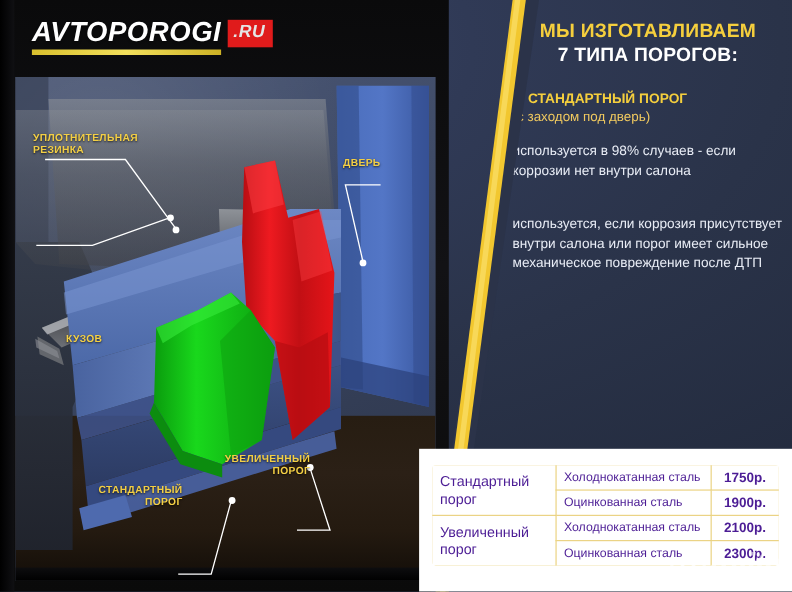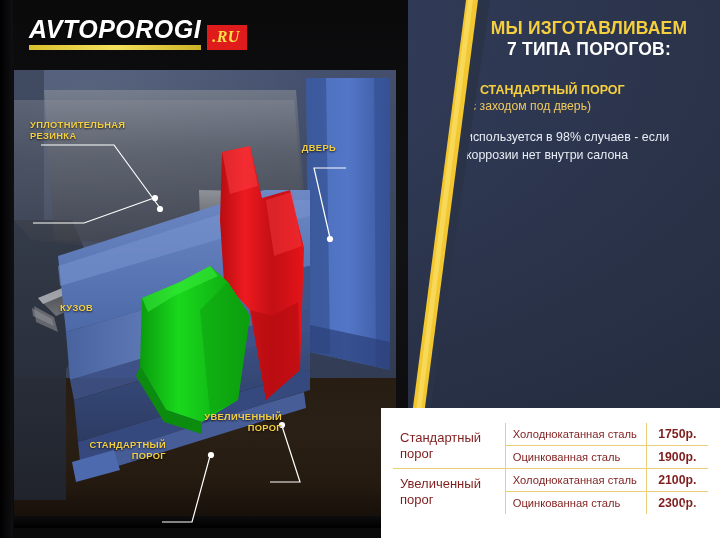--- a/index.html
+++ b/index.html
@@ -22,35 +22,35 @@
   .left-frame{
     position:absolute;left:0;top:0;width:408px;height:538px;
     background:linear-gradient(180deg,#0a0a0b 0%,#121215 45%,#0a0a0a 100%);
   }
   .left-frame::after{
     content:"";position:absolute;left:0;top:0;width:13px;height:100%;
     background:linear-gradient(90deg,#000 0%,#101013 100%);
   }
 
   
-  .logo{position:absolute;left:29px;top:17px;display:flex;align-items:flex-end;z-index:9;}
+  .logo{position:absolute;left:29px;top:17px;display:flex;align-items:flex-start;z-index:9;}
   .logo-word{position:relative;}
   .logo-text{
     font-size:25px;font-weight:bold;font-style:italic;color:#fff;
     letter-spacing:.5px;line-height:1;white-space:nowrap;
     text-shadow:0 1px 2px rgba(0,0,0,.55);
   }
   .logo-bar{
     margin-top:3px;height:5px;width:100%;
     background:linear-gradient(90deg,#d9c02e 0%,#f3e05c 50%,#cdb225 100%);
   }
   .logo-ru{
     margin-left:6px;margin-top:1px;
-    background:#e01b1b;color:#fde047;font-weight:bold;font-style:italic;
-    font-size:16px;letter-spacing:.5px;padding:4px 7px 5px 5px;line-height:1;font-family:Liberation Serif, serif;
+    background:#e01b1b;color:#e5e5e5;font-weight:bold;font-style:italic;
+    font-size:16px;letter-spacing:.5px;padding:4px 7px 5px 5px;line-height:1;
   }
 
   
   .illus{
     position:absolute;left:14px;top:70px;width:382px;height:458px;overflow:hidden;
     background:linear-gradient(160deg,#4a5674 0%,#3f4b67 35%,#333d55 68%,#2b3447 100%);
   }
   .illus .sheen{
     position:absolute;inset:0;
     background:
@@ -88,21 +88,21 @@
   .table-wrap{
     position:absolute;left:381px;top:408px;width:339px;height:130px;z-index:7;
     background:#ffffff;
   }
   .ptable{
     position:absolute;left:11px;top:14px;width:317px;
     border-collapse:collapse;border:1px solid #e6c96a;border-radius:4px;overflow:hidden;
     background:#fff;
   }
   .ptable td{
-    border:1px solid #e9cf78;color:#7f1d1d;font-size:11.4px;
+    border:1px solid #e9cf78;color:#4c1d95;font-size:11.4px;
     padding:4px 7px;background:#fff;vertical-align:middle;
   }
   .ptable td.name{font-size:13px;line-height:1.22;width:112px;white-space:pre-line;}
   .ptable td.mat{font-size:11.2px;width:140px;}
   .ptable td.price{font-size:12.3px;font-weight:bold;text-align:center;width:62px;}
 
   
   .lbl{
     position:absolute;color:#f3cf45;font-size:9.3px;font-weight:bold;
     letter-spacing:.35px;line-height:1.22;z-index:4;text-shadow:0 1px 2px rgba(0,0,0,.75);
@@ -244,21 +244,21 @@
         <circle cx="316" cy="169" r="3.1"></circle>
         <circle cx="141" cy="128" r="3.1"></circle>
         <circle cx="197" cy="385" r="3.1"></circle>
         <circle cx="268" cy="355" r="3.1"></circle>
       </g>
     </svg>
   </div>
 
   <div class="lbl" style="left:30px;top:120px;width:140px;">УПЛОТНИТЕЛЬНАЯ
 РЕЗИНКА</div>
-  <div class="lbl right-al" style="left:276px;top:143px;width:60px;">ДВЕРЬ</div>
+  <div class="lbl right-al" style="left:286px;top:143px;width:60px;">ДВЕРЬ</div>
   <div class="lbl" style="left:32px;top:303px;width:80px;padding-left:28px;">КУЗОВ</div>
   <div class="lbl right-al" style="left:78px;top:440px;width:88px;">СТАНДАРТНЫЙ
 ПОРОГ</div>
   <div class="lbl right-al" style="left:188px;top:412px;width:94px;">УВЕЛИЧЕННЫЙ
 ПОРОГ</div>
 
   <svg class="divider" viewBox="0 0 110 538" width="110" height="538">
     <polygon points="12,538 90,0 110,0 32,538" fill="#2b3349"></polygon>
     <polygon points="16,538 86,0 98,0 28,538" fill="#f2c72f"></polygon>
     <polygon points="20,538 88,0 93,0 25,538" fill="#fbe06a" opacity=".7"></polygon>
@@ -270,20 +270,21 @@
       <div class="head-2">7 ТИПА ПОРОГОВ:</div>
     </div>
 
     <div class="blk">
       <div class="blk-title">1. СТАНДАРТНЫЙ ПОРОГ</div>
       <div class="blk-sub">(с заходом под дверь)</div>
       <div class="blk-body">используется в 98% случаев - если коррозии нет внутри салона</div>
     </div>
 
     <div class="blk" style="margin-top:30px;">
+      <div class="blk-body">используется, если коррозия присутствует внутри салона или порог имеет сильное механическое повреждение после ДТП</div>
     </div>
   </div>
 
   <div class="logo">
     <div class="logo-word">
       <div class="logo-text">AVTOPOROGI</div>
       <div class="logo-bar"></div>
     </div>
     <div class="logo-ru">.RU</div>
   </div>

